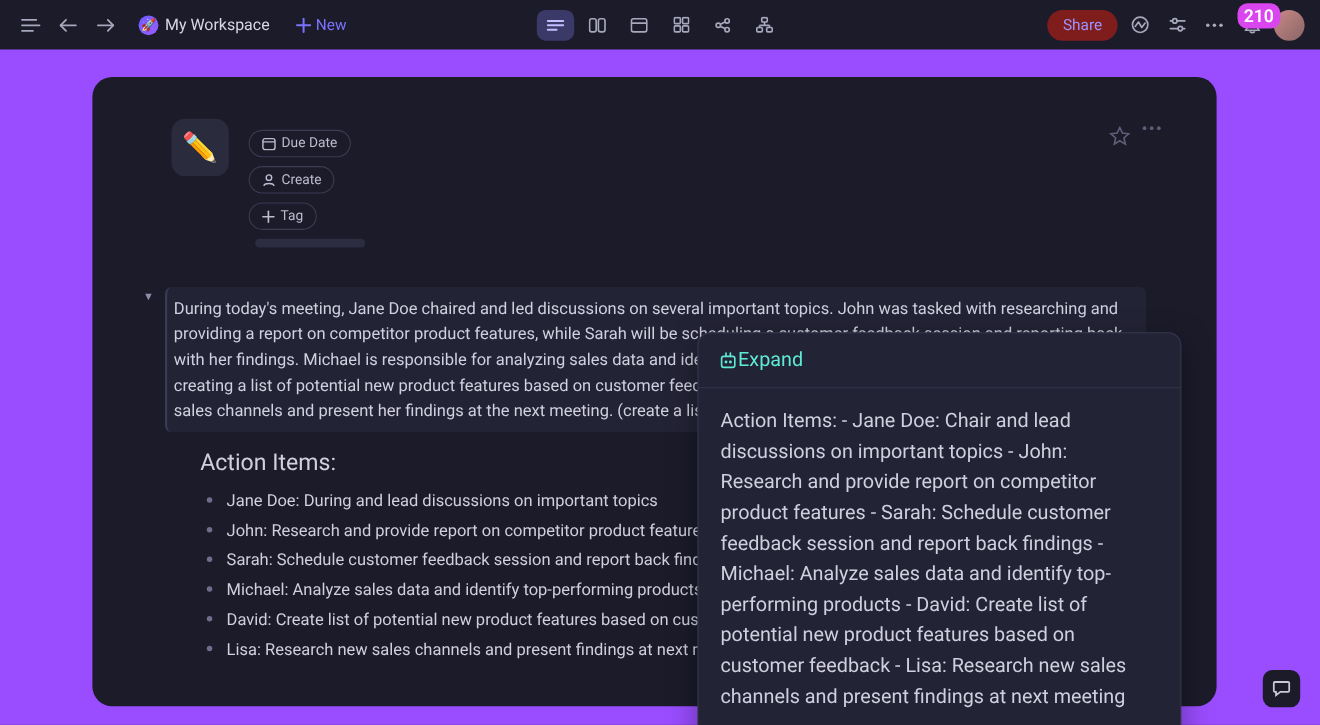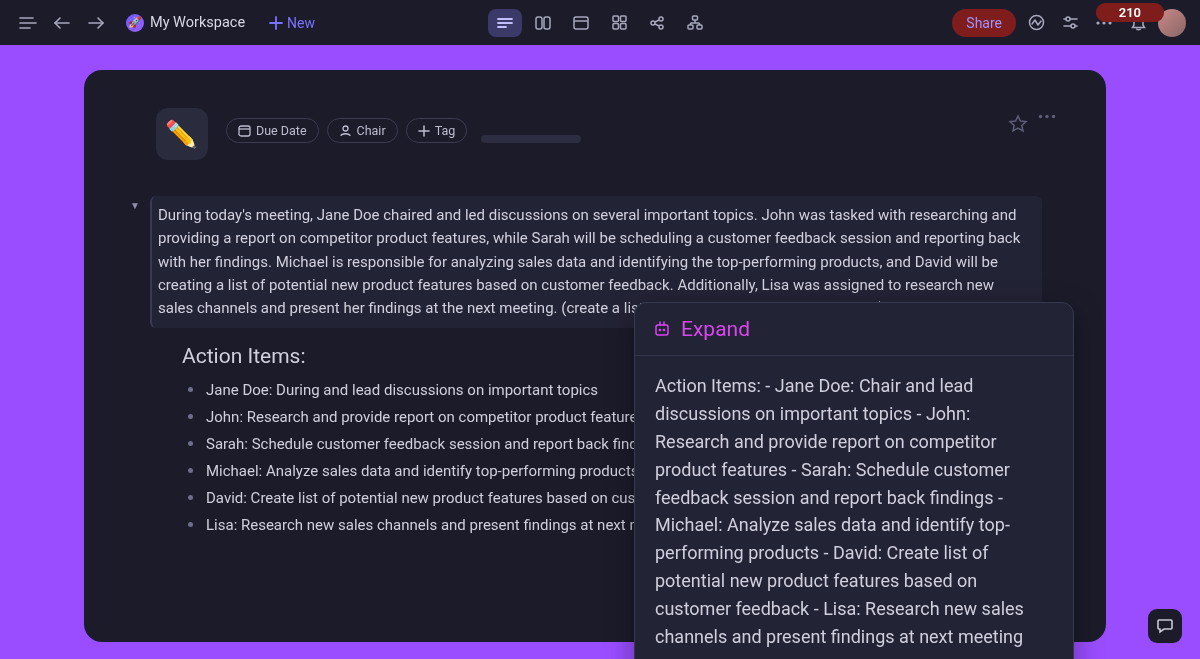--- a/index.html
+++ b/index.html
@@ -51,22 +51,22 @@
   display: flex; align-items: center; justify-content: center;
   color: #a8a8bd; cursor: pointer;
 }
 .view-pill.active { background: #3b3968; color: #c3bcff; }
 .right-group { margin-left: auto; display: flex; align-items: center; gap: 6px; }
 .share-btn {
   background: #7f1d1d; color: #9d93ff;
   font-size: 14px; padding: 6px 14px; border-radius: 16px; cursor: pointer;
 }
 .badge {
-  background: #7f1d1d; color: #fff; font-size: 13px; font-weight: 600;
-  padding: 2px 23px; border-radius: 9px;
+  background: #d946ef; color: #fff; font-size: 16px; font-weight: 600;
+  padding: 2px 6px; border-radius: 9px;
 }
 .avatar {
   width: 28px; height: 28px; border-radius: 50%;
   background: linear-gradient(135deg,#c88,#866);
 }
 
 .page {
   position: absolute; left: 84px; top: 70px;
   width: 1022px; height: 572px;
   background: #1b1b2a;
@@ -76,21 +76,21 @@
 }
 .doc-header { display: flex; align-items: flex-start; gap: 18px; position: relative; }
 .doc-icon {
   width: 52px; height: 52px; border-radius: 12px;
   background: #2b2b3e;
   display: flex; align-items: center; justify-content: center;
   font-size: 26px;
 }
 .doc-title-area { flex: 1; }
 .doc-title { font-size: 25px; font-weight: 500; color: #e3e3ee; letter-spacing: 0.2px; }
-.meta-row { display: flex; align-items: flex-end; gap: 8px; margin-top: 10px; }
+.meta-row { display: flex; align-items: flex-start; gap: 8px; margin-top: 10px; flex-direction: column; }
 .pill {
   display: flex; align-items: center; gap: 5px;
   border: 1px solid #3b3b52; border-radius: 14px;
   padding: 4px 11px; font-size: 12.5px; color: #bdbdd0; cursor: pointer;
 }
 .meta-placeholder {
   width: 100px; height: 8px; border-radius: 4px;
   background: #2d2d42; margin-left: 6px;
 }
 .header-actions {
@@ -124,23 +124,23 @@
 }
 
 .ai-panel {
   position: absolute; left: 634px; top: 302px;
   width: 440px; background: #232336;
   border: 1px solid #38384f; border-radius: 12px;
   display: flex; flex-direction: column;
   box-shadow: 0 8px 28px rgba(0,0,0,0.35);
 }
 .ai-head {
-  display: flex; align-items: center; gap: 10px;
+  display: flex; align-items: center; 
   padding: 14px 18px; border-bottom: 1px solid #34344a;
-  font-size: 21px; color: #d946ef; cursor: pointer;
+  font-size: 18px; color: #5eead4; cursor: pointer;
 }
 .ai-body {
   padding: 16px 36px 54px 20px;
   font-size: 18px; line-height: 1.55; color: #cfcfdd;
   min-height: 190px;
 }
 .ai-footer {
   display: flex; gap: 8px; padding: 14px 16px;
   border-top: 1px solid #34344a; justify-content: flex-start;
 }
@@ -296,21 +296,21 @@
               <rect x="1" y="2" width="11" height="10" rx="2"></rect>
               <line x1="1" y1="5" x2="12" y2="5"></line>
             </svg>
           <span>Due Date</span>
         </div>
         <div class="pill">
           <svg width="13" height="13" viewBox="0 0 13 13" stroke="currentColor" stroke-width="1.3" fill="none">
               <circle cx="6.5" cy="4.5" r="2.5"></circle>
               <path d="M2 12 C2 9 11 9 11 12"></path>
             </svg>
-          <span>Chair</span>
+          <span>Create</span>
         </div>
         <div class="pill">
           <svg width="12" height="12" viewBox="0 0 12 12" stroke="currentColor" stroke-width="1.5" stroke-linecap="round">
               <line x1="6" y1="1" x2="6" y2="11"></line>
               <line x1="1" y1="6" x2="11" y2="6"></line>
             </svg>
           <span>Tag</span>
         </div>
         <div class="meta-placeholder"></div>
       </div>

